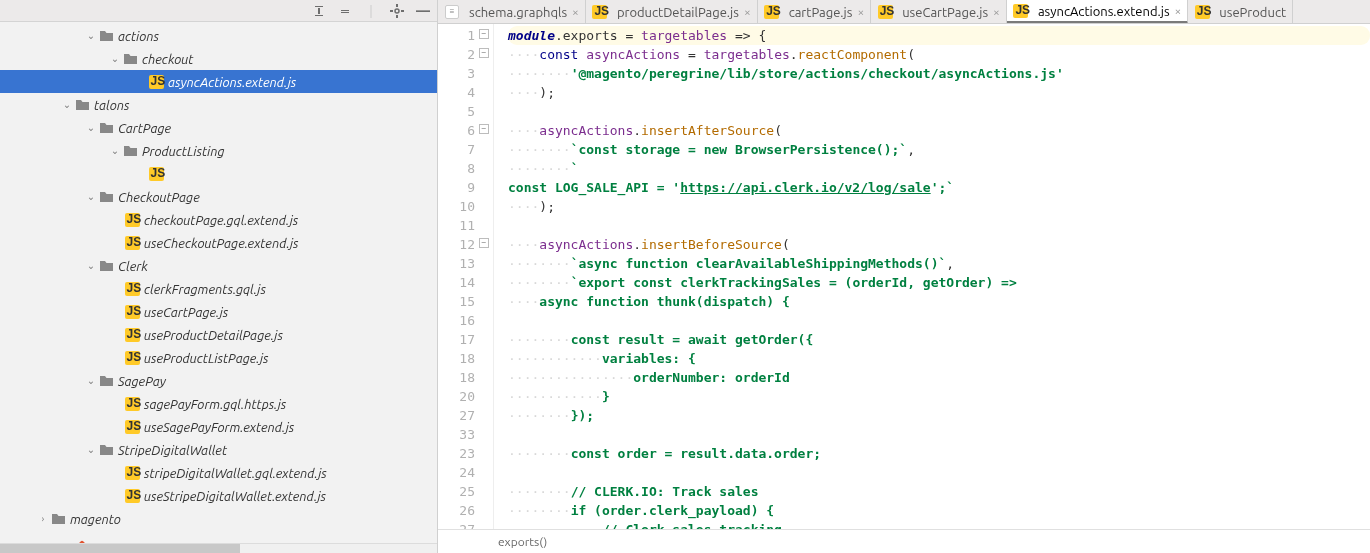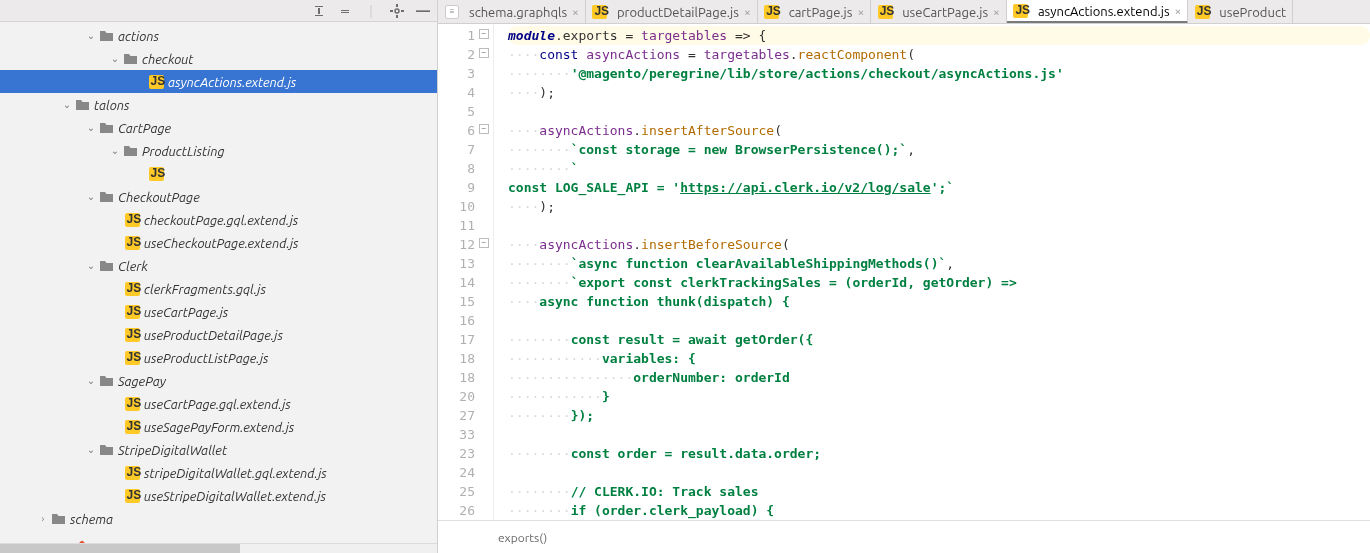--- a/index.html
+++ b/index.html
@@ -188,21 +188,21 @@
 .code-line { height: 19px; }
 .hl-line { background: #fffbe6; border-radius: 9px; }
 .kw { color: #000088; font-weight: 400; }
 .kw2 { color: #000088; font-weight: 700; font-style: italic; }
 .def { color: #7b2d8e; }
 .fn { color: #b36b00; }
 .str { color: #008040; font-weight: 700; }
 .url { text-decoration: underline; }
 .dots { color: #d8d8d8; }
 .breadcrumb-bar {
-  height: 33px;
+  height: 24px;
   border-top: 1px solid #e0e0e0;
   display: flex;
   align-items: center;
   padding-left: 60px;
   font-size: 12px;
   color: #666;
   background: #fff;
 }
 .sb-scroll {
   height: 10px;
@@ -368,21 +368,21 @@
             <path d="M1 2h5l1.5 2H14v8H1z"></path>
           </svg>
         </span>
         <span class="label">SagePay</span>
       </div>
       <div class="tree-row" style="padding-left: 110px;">
         <span class="expander"></span>
         <span class="tree-icon ">
           <span class="js-icon">JS</span>
         </span>
-        <span class="label">useCartPage.gql.extend.js</span>
+        <span class="label">sagePayForm.gql.https.js</span>
       </div>
       <div class="tree-row" style="padding-left: 110px;">
         <span class="expander"></span>
         <span class="tree-icon ">
           <span class="js-icon">JS</span>
         </span>
         <span class="label">useSagePayForm.extend.js</span>
       </div>
       <div class="tree-row" style="padding-left: 84px;">
         <span class="expander">⌄</span>
@@ -407,21 +407,21 @@
         </span>
         <span class="label">useStripeDigitalWallet.extend.js</span>
       </div>
       <div class="tree-row" style="padding-left: 36px;">
         <span class="expander">›</span>
         <span class="tree-icon folder-icon">
           <svg width="15" height="13" viewBox="0 0 15 13">
             <path d="M1 2h5l1.5 2H14v8H1z"></path>
           </svg>
         </span>
-        <span class="label">schema</span>
+        <span class="label">magento</span>
       </div>
       <div class="tree-row" style="padding-left: 60px; margin-top: 8px;">
         <span class="expander"></span>
         <span class="tree-icon ">
           <span class="git-icon"></span>
         </span>
         <span class="label">.gitignore</span>
       </div>
     </div>
   <div class="sb-scroll">

